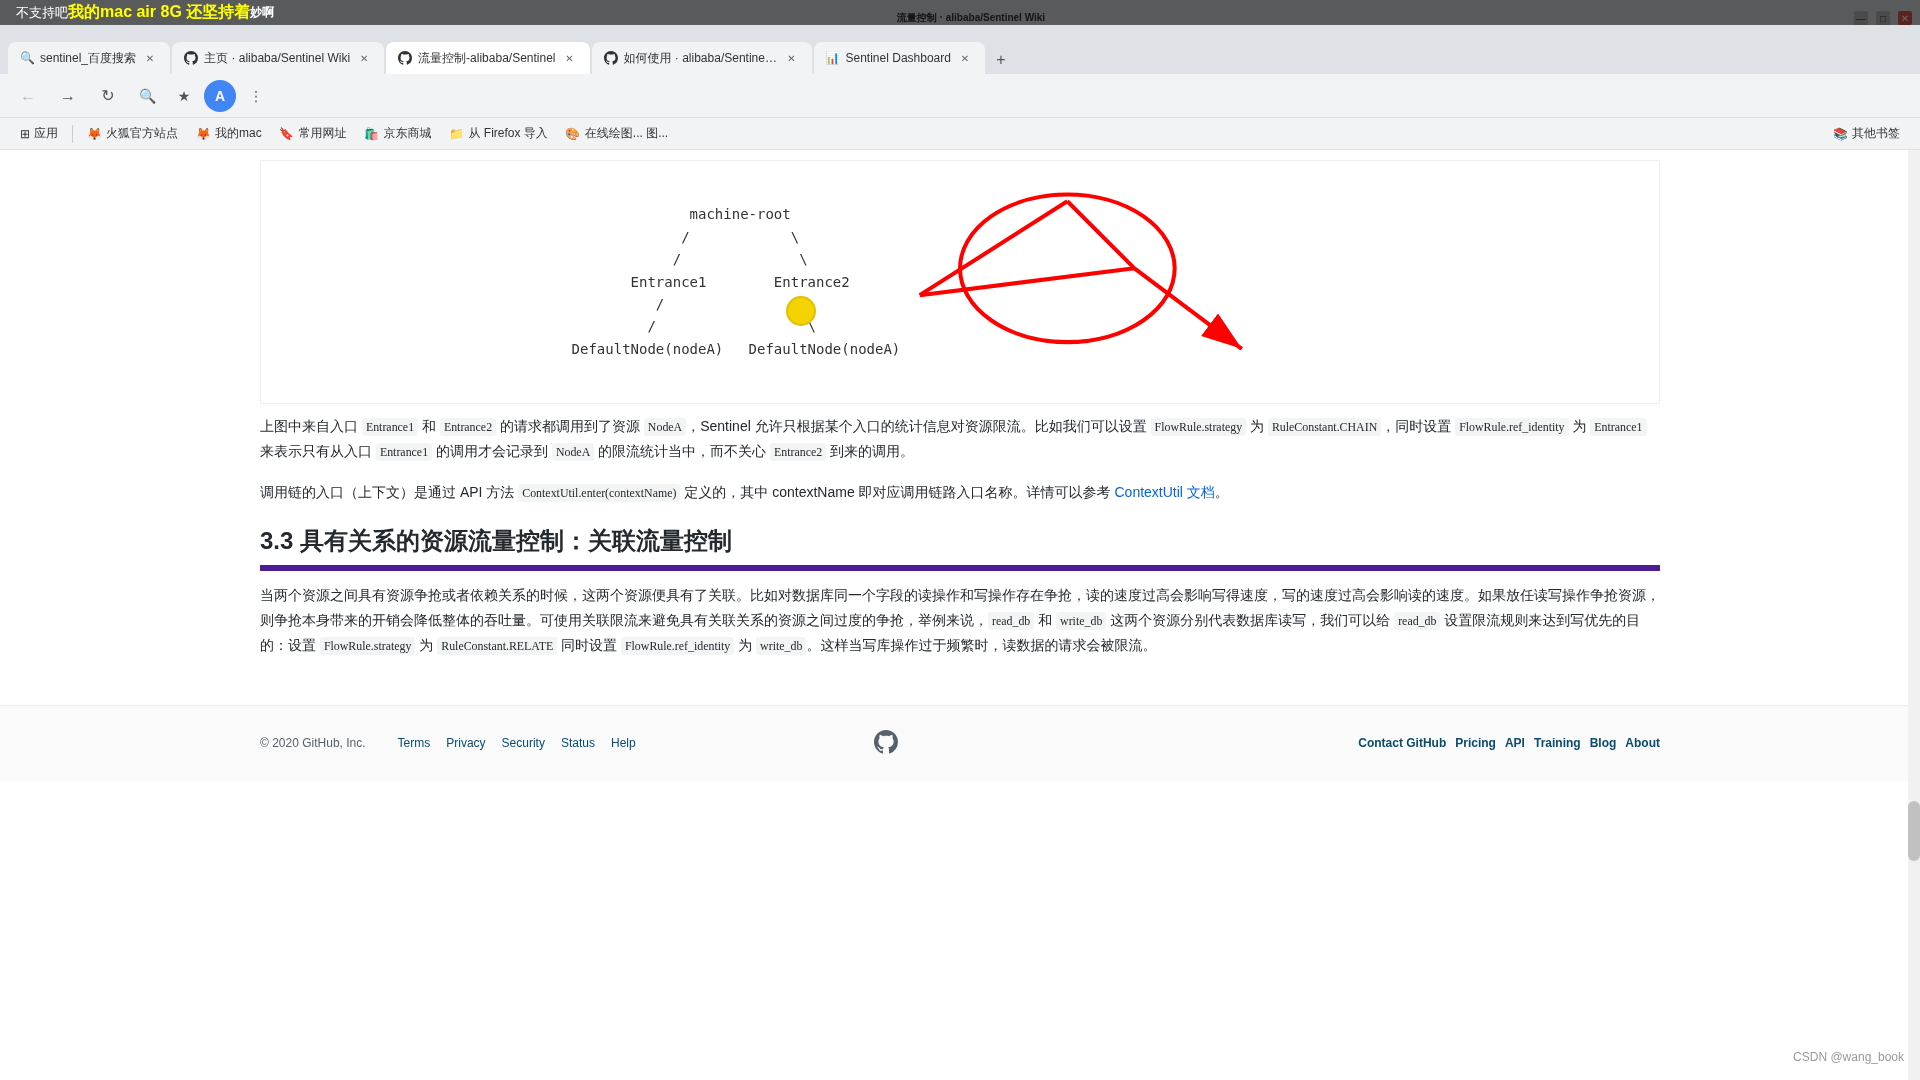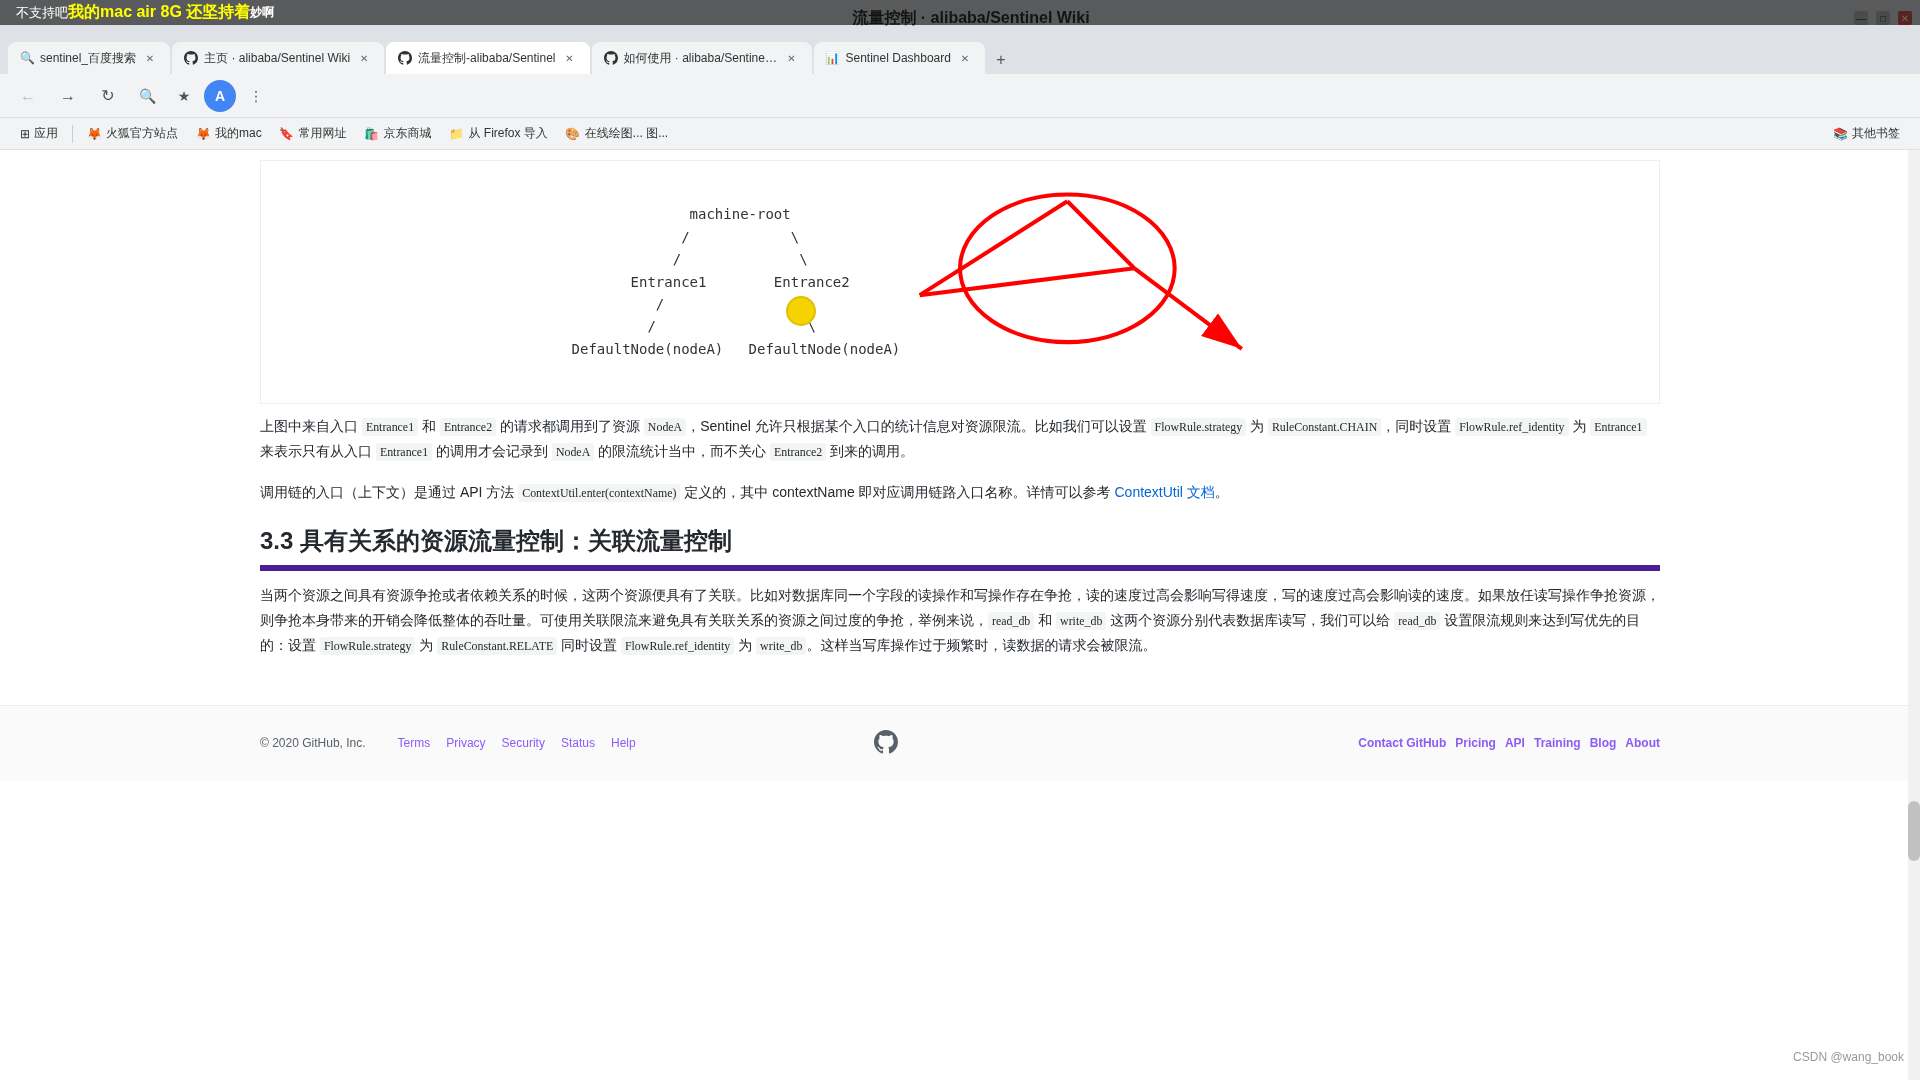--- a/index.html
+++ b/index.html
@@ -1,21 +1,21 @@
 <!DOCTYPE html>
 <html><head>
   <meta charset="utf-8">
   <style>
     * { margin: 0; padding: 0; box-sizing: border-box; }
     body { font-family: -apple-system, BlinkMacSystemFont, "Segoe UI", Arial, sans-serif; background: #fff; width: 1920px; min-height: 1080px; overflow-x: hidden; }
 
     
     .browser-frame { width: 100%; background: #dee1e6; }
     .title-bar { display: flex; align-items: center; height: 36px; background: #dee1e6; padding: 0 8px; }
-    .title-bar-text { color: #333; font-size: 16px; flex: 1; text-align: center; font-weight: bold; }
+    .title-bar-text { color: #333; font-size: 10px; flex: 1; text-align: center; font-weight: bold; }
     .window-controls { display: flex; gap: 8px; margin-left: auto; }
     .win-btn { width: 14px; height: 14px; border-radius: 2px; border: none; cursor: pointer; display: flex; align-items: center; justify-content: center; font-size: 10px; color: #444; background: #bbb; }
 
     .tab-bar { display: flex; align-items: flex-end; background: #dee1e6; padding: 0 8px; height: 38px; }
     .tab { display: flex; align-items: center; height: 32px; padding: 0 12px; background: #f1f3f4; border-radius: 8px 8px 0 0; margin-right: 2px; font-size: 12px; color: #333; gap: 6px; max-width: 220px; cursor: pointer; }
     .tab.active { background: #fff; }
     .tab-favicon { width: 14px; height: 14px; }
     .tab-title { flex: 1; overflow: hidden; text-overflow: ellipsis; white-space: nowrap; font-size: 12px; }
     .tab-close { width: 16px; height: 16px; border-radius: 50%; display: flex; align-items: center; justify-content: center; font-size: 10px; color: #666; cursor: pointer; }
     .new-tab-btn { width: 28px; height: 28px; display: flex; align-items: center; justify-content: center; border-radius: 50%; cursor: pointer; font-size: 16px; color: #555; }
@@ -46,21 +46,21 @@
 
     .paragraph { font-size: 14px; color: #24292e; line-height: 1.8; margin-bottom: 16px; }
     .inline-code { background: rgba(27,31,35,.05); border-radius: 3px; font-family: Liberation Serif, serif; font-size: 85%; padding: 2px 4px; color: #24292e; }
     .link { color: #0366d6; text-decoration: none; }
 
     .section-title { font-size: 24px; font-weight: 600; color: #24292e; margin: 20px 0 12px; border-bottom: 1px solid #eaecef; padding-bottom: 8px; }
 
     
     .footer { background: #fafafa; border-top: 1px solid #eaecef; padding: 24px 260px; display: flex; align-items: center; flex-wrap: wrap; gap: 16px; font-size: 12px; color: #586069; }
     .footer-copyright { margin-right: 16px; }
-    .footer-link { color: #8b5cf6; text-decoration: none; cursor: pointer; }
+    .footer-link { color: #0c4a6e; text-decoration: none; cursor: pointer; }
     .footer-github-logo { margin: 0 auto; }
     .footer-right { display: flex; gap: 9px; margin-left: auto; font-weight: bold; }
 
     
     .csdn-watermark { position: fixed; bottom: 16px; right: 16px; font-size: 12px; color: #999; }
 
     
     .top-annotation { position: fixed; top: 0; left: 0; right: 0; display: flex; align-items: center; padding: 2px 16px; background: rgba(0,0,0,0.6); color: #fff; font-size: 14px; z-index: 9999; pointer-events: none; }
     .top-ann-left { font-size: 13px; }
     .top-ann-center { font-size: 16px; font-weight: bold; color: #ff0; }

